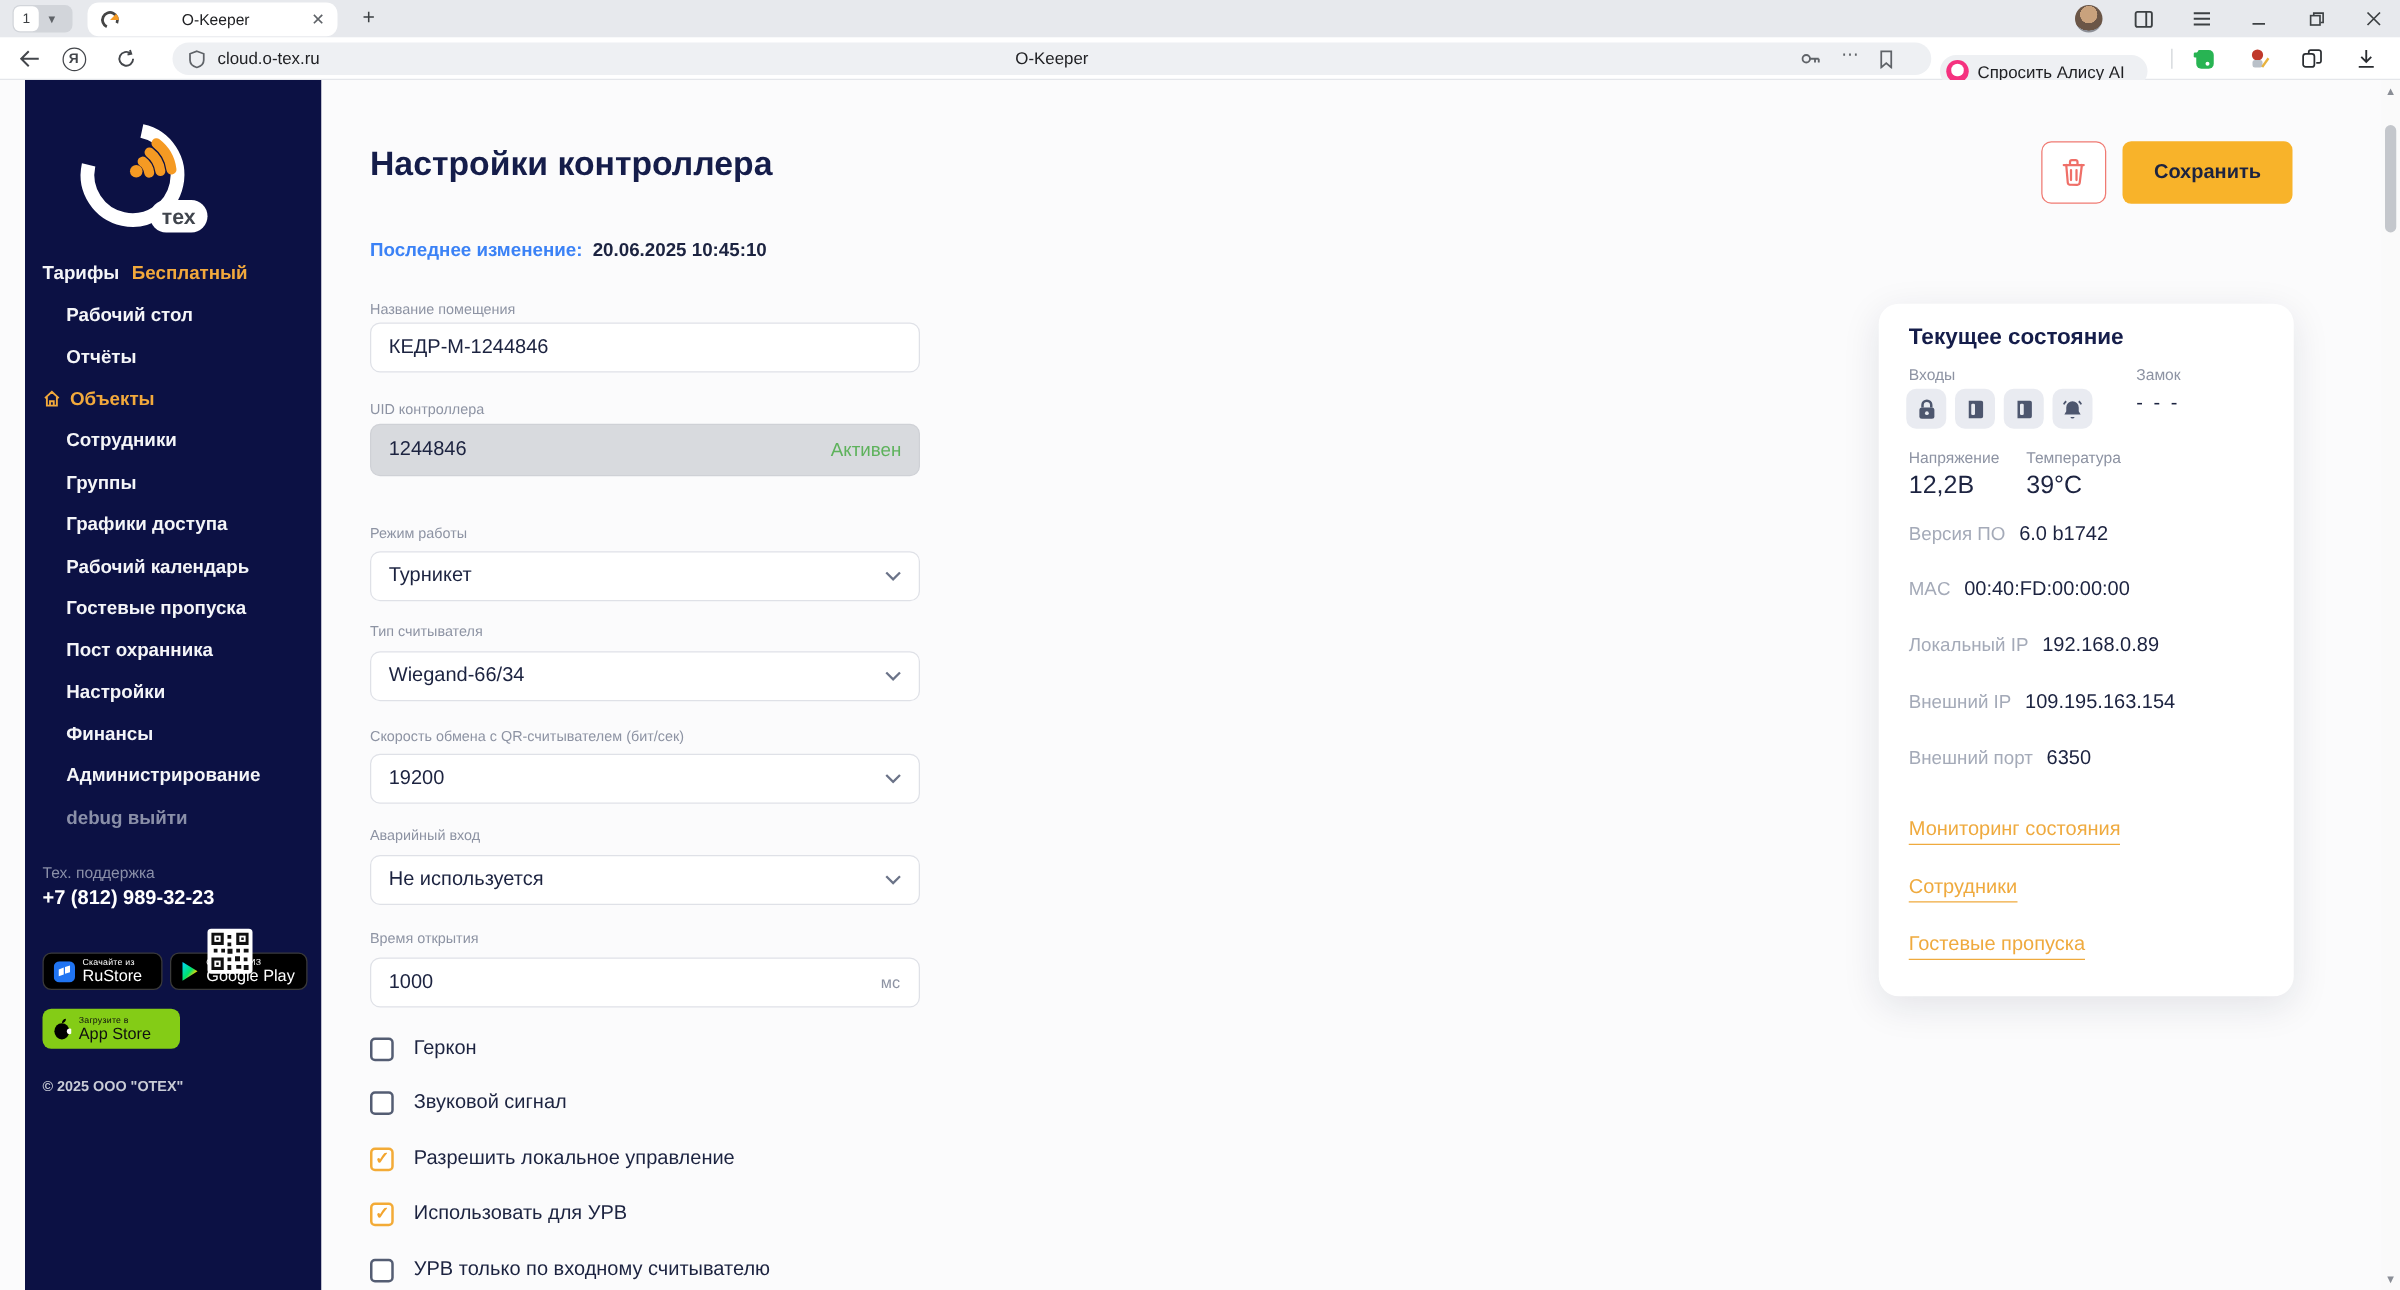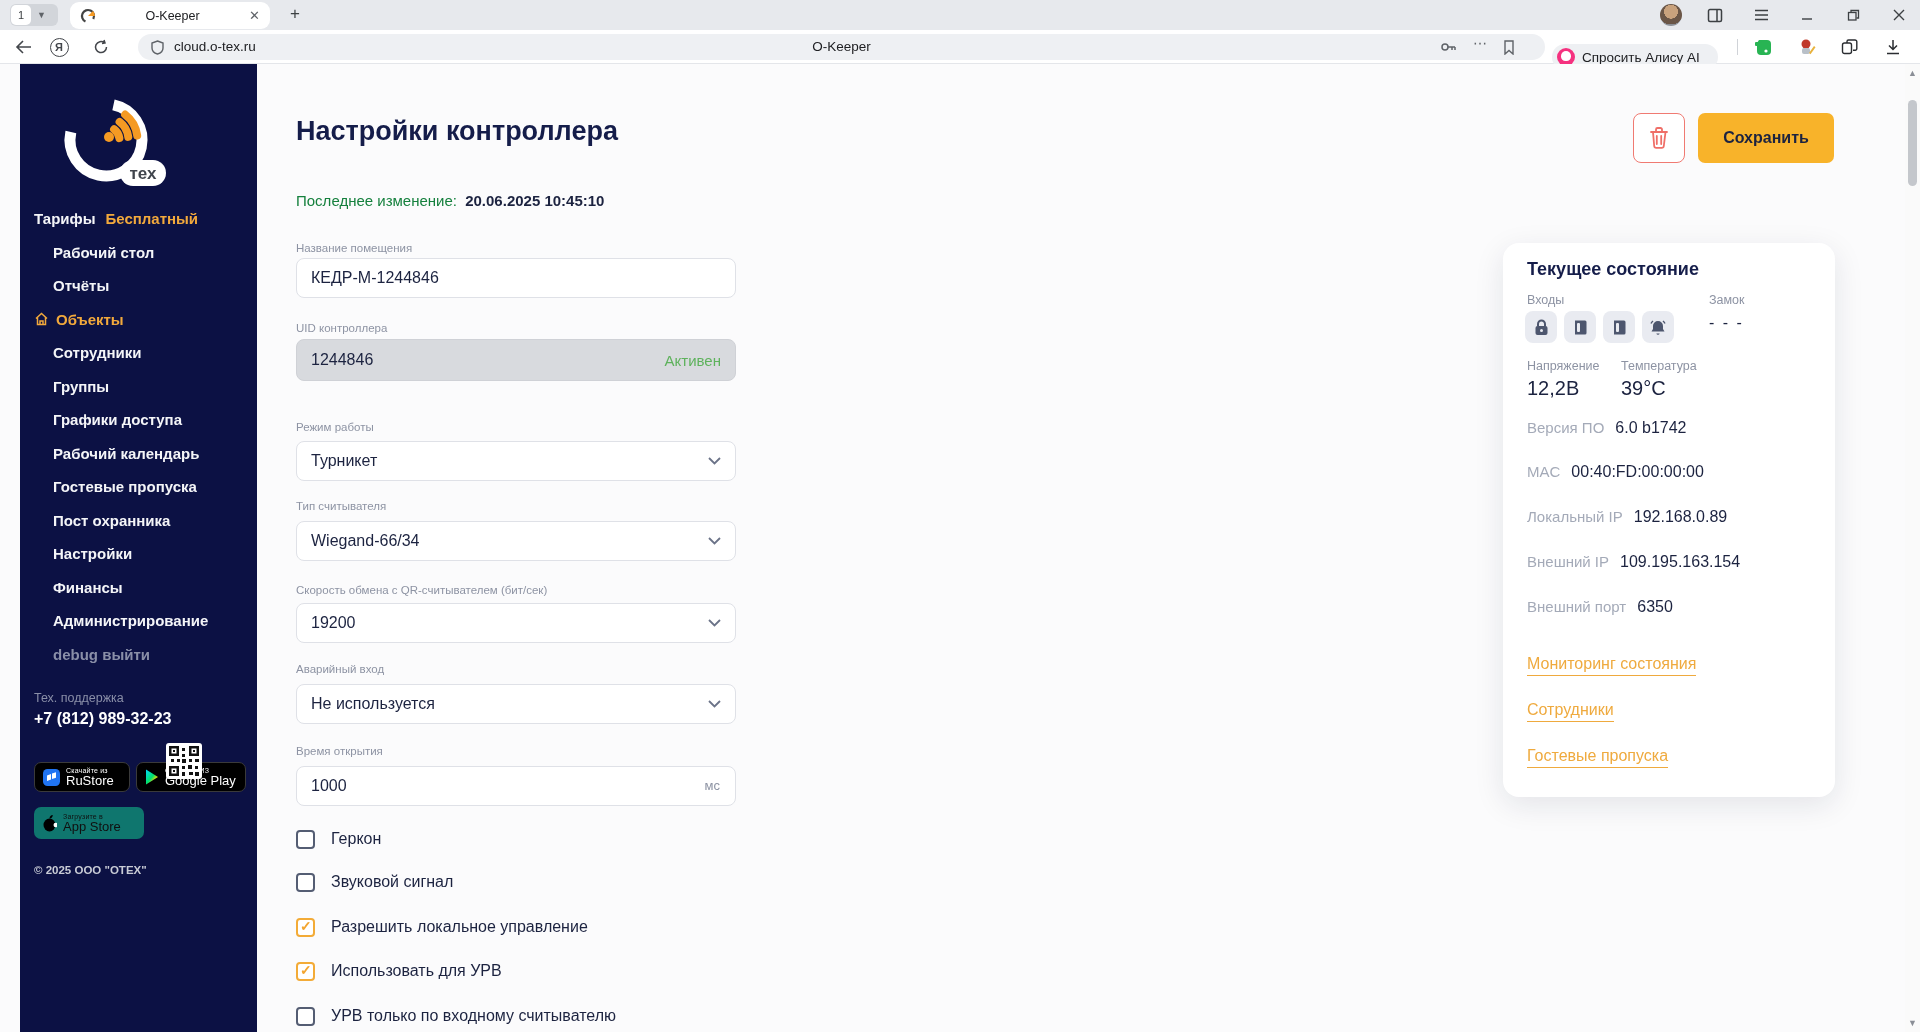--- a/index.html
+++ b/index.html
@@ -45,30 +45,30 @@
   .menu-row.active .mi { margin-right:7px; display:flex; }
   .menu-row.muted { color:#8a8fa8; }
   .tariff-val { color:#f2a93c; font-weight:700; margin-left:10px; }
   .support-label { position:absolute; left:14px; top:627px; font-size:12.5px; color:#8a8fa8; }
   .support-phone { position:absolute; left:14px; top:646px; font-size:16px; font-weight:700; color:#fff; }
   .badge { position:absolute; border-radius:7px; display:flex; align-items:center; padding:0 8px; cursor:pointer; }
   .badge .tx { display:flex; flex-direction:column; margin-left:6px; }
   .badge .t1 { font-size:7px; letter-spacing:.2px; }
   .badge .t2 { font-size:13px; font-weight:400; line-height:13px; }
   .badge.dark { background:#000; color:#fff; border:1px solid #3a3a3a; }
-  .badge.light { background:#0f766e; color:#101010; }
+  .badge.light { background:#84cc16; color:#101010; }
   .qr-box { position:absolute; left:146px; top:679px; width:36px; height:36px; background:#fff; border-radius:3px; display:flex; align-items:center; justify-content:center; cursor:pointer; }
   .copyright { position:absolute; left:14px; top:800px; font-size:11.5px; color:#c9ccd6; font-weight:700; }
 
   
   .page-title { position:absolute; left:296px; top:52px; font-size:27px; font-weight:800; color:#151d4a; }
   .delete-btn { position:absolute; left:1633px; top:49px; width:52px; height:50px; background:#fff; border:1.5px solid #f07a72; border-radius:8px; display:flex; align-items:center; justify-content:center; cursor:pointer; }
   .save-btn { position:absolute; left:1698px; top:49px; width:136px; height:50px; background:#f8b32a; border:none; border-radius:7px; font-size:16px; font-weight:700; color:#1c2340; font-family:"Liberation Sans",sans-serif; cursor:pointer; }
   .lastmod { position:absolute; left:296px; top:128px; font-size:15px; }
-  .lastmod .lbl { color:#15803d; }
+  .lastmod .lbl { color:#3b82f6;font-weight:bold; }
   .lastmod .val { color:#1c2340; font-weight:600; margin-left:4px; }
 
   .f-label { position:absolute; left:296px; font-size:11.5px; color:#8d93a3; }
   .f-box { position:absolute; left:296px; width:440px; height:40px; border:1px solid #dfe1e7; border-radius:8px; background:#fff; font-size:16px; color:#1c2340; padding:0 14px; display:flex; align-items:center; }
   input.f-box { font-family:Liberation Sans, sans-serif; }
   .f-box.disabled { background:#d8dade; border:1px solid #cfd1d6; height:42px; justify-content:space-between; }
   .f-box .status { color:#5eb25c; font-size:15px; }
   .f-box.select { justify-content:space-between; cursor:pointer; }
   .f-suffix { position:absolute; left:296px; width:440px; font-size:13px; color:#8d93a3; text-align:right; padding-right:16px; pointer-events:none; }
 

